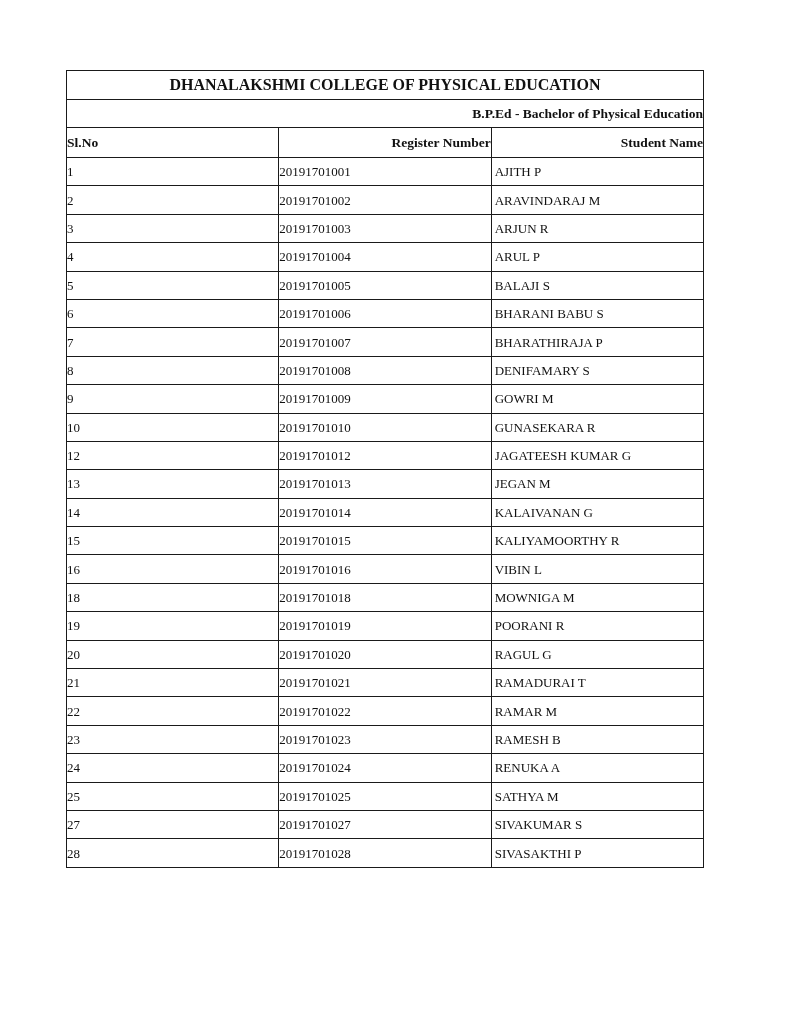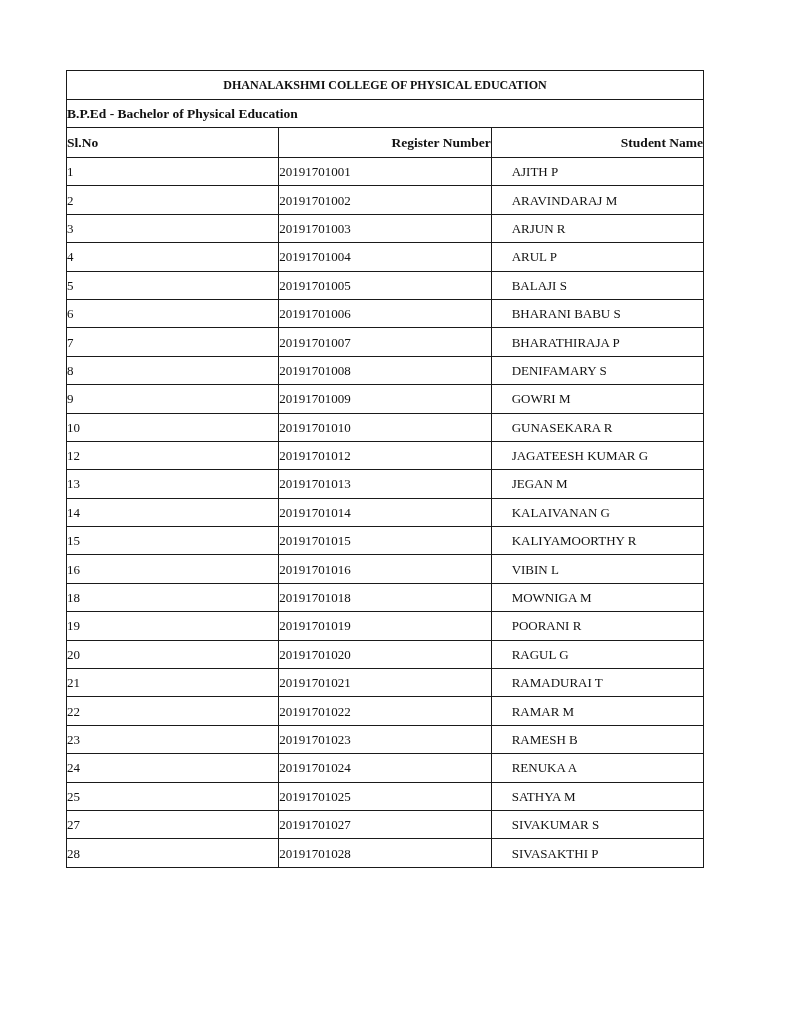--- a/index.html
+++ b/index.html
@@ -29,37 +29,37 @@
       border: 1.5px solid #1a1a1a;
       padding: 0;
       height: 27.4px;
       font-size: 13px;
       line-height: 1;
     }
     .title-cell {
       height: 28px;
       text-align: center;
       font-weight: bold;
-      font-size: 12px;
+      font-size: 16px;
     }
     .subtitle-cell {
       height: 27px;
-      text-align: left;
+      text-align: right;
       font-weight: bold;
       font-size: 13.5px;
     }
     th {
       font-weight: bold;
       font-size: 13.5px;
       text-align: right;
       height: 29px;
     }
     .c-sl { width: 69px; text-align: left; }
     .c-reg { width: 248px; }
-    .c-name { text-align: left; padding-left: 20px; }
+    .c-name { text-align: left; padding-left: 3px; }
   </style>
 </head>
 <body>
 
 <div class="sheet">
   <table>
     <thead>
       <tr>
         <td colspan="3" class="title-cell">DHANALAKSHMI COLLEGE OF PHYSICAL EDUCATION</td>
       </tr>

